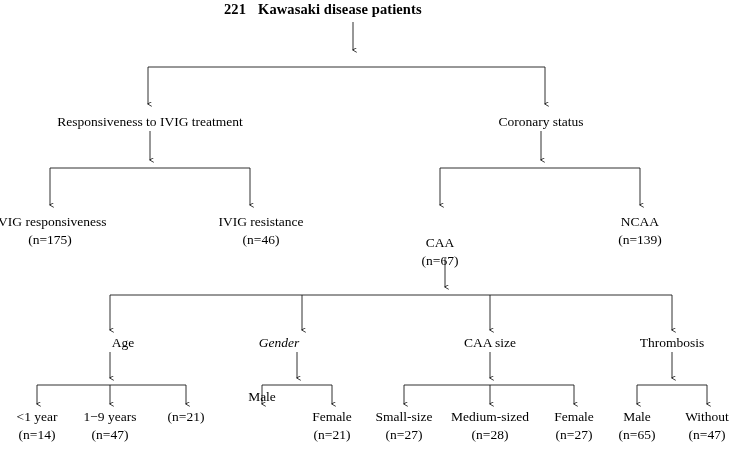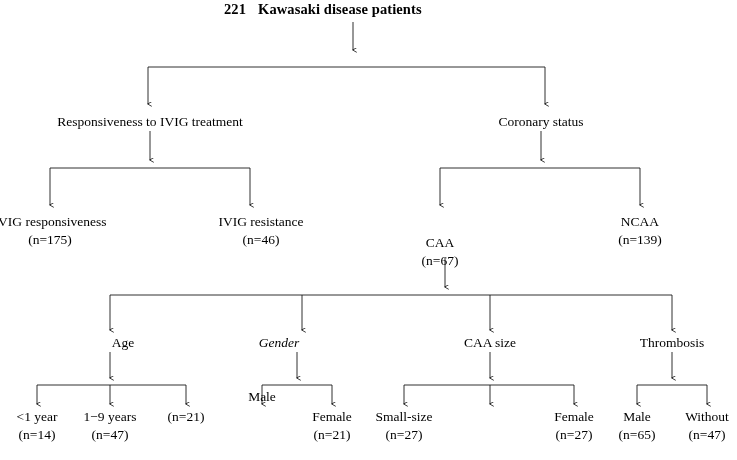--- a/index.html
+++ b/index.html
@@ -166,20 +166,24 @@
   </div>
   <div class="node" style="left:292px; top:408px; width:80px;">
     <span class="lbl">Female</span>
     <span class="cnt">(n=21)</span>
   </div>
 
   <div class="node" style="left:352px; top:408px; width:104px;">
     <span class="lbl">Small-size</span>
     <span class="cnt">(n=27)</span>
   </div>
+  <div class="node" style="left:434px; top:408px; width:112px;">
+    <span class="lbl">Medium-sized</span>
+    <span class="cnt">(n=28)</span>
+  </div>
   <div class="node" style="left:534px; top:408px; width:80px;">
     <span class="lbl">Female</span>
     <span class="cnt">(n=27)</span>
   </div>
 
   <div class="node" style="left:600px; top:408px; width:74px;">
     <span class="lbl">Male</span>
     <span class="cnt">(n=65)</span>
   </div>
   <div class="node" style="left:666px; top:408px; width:82px;">

